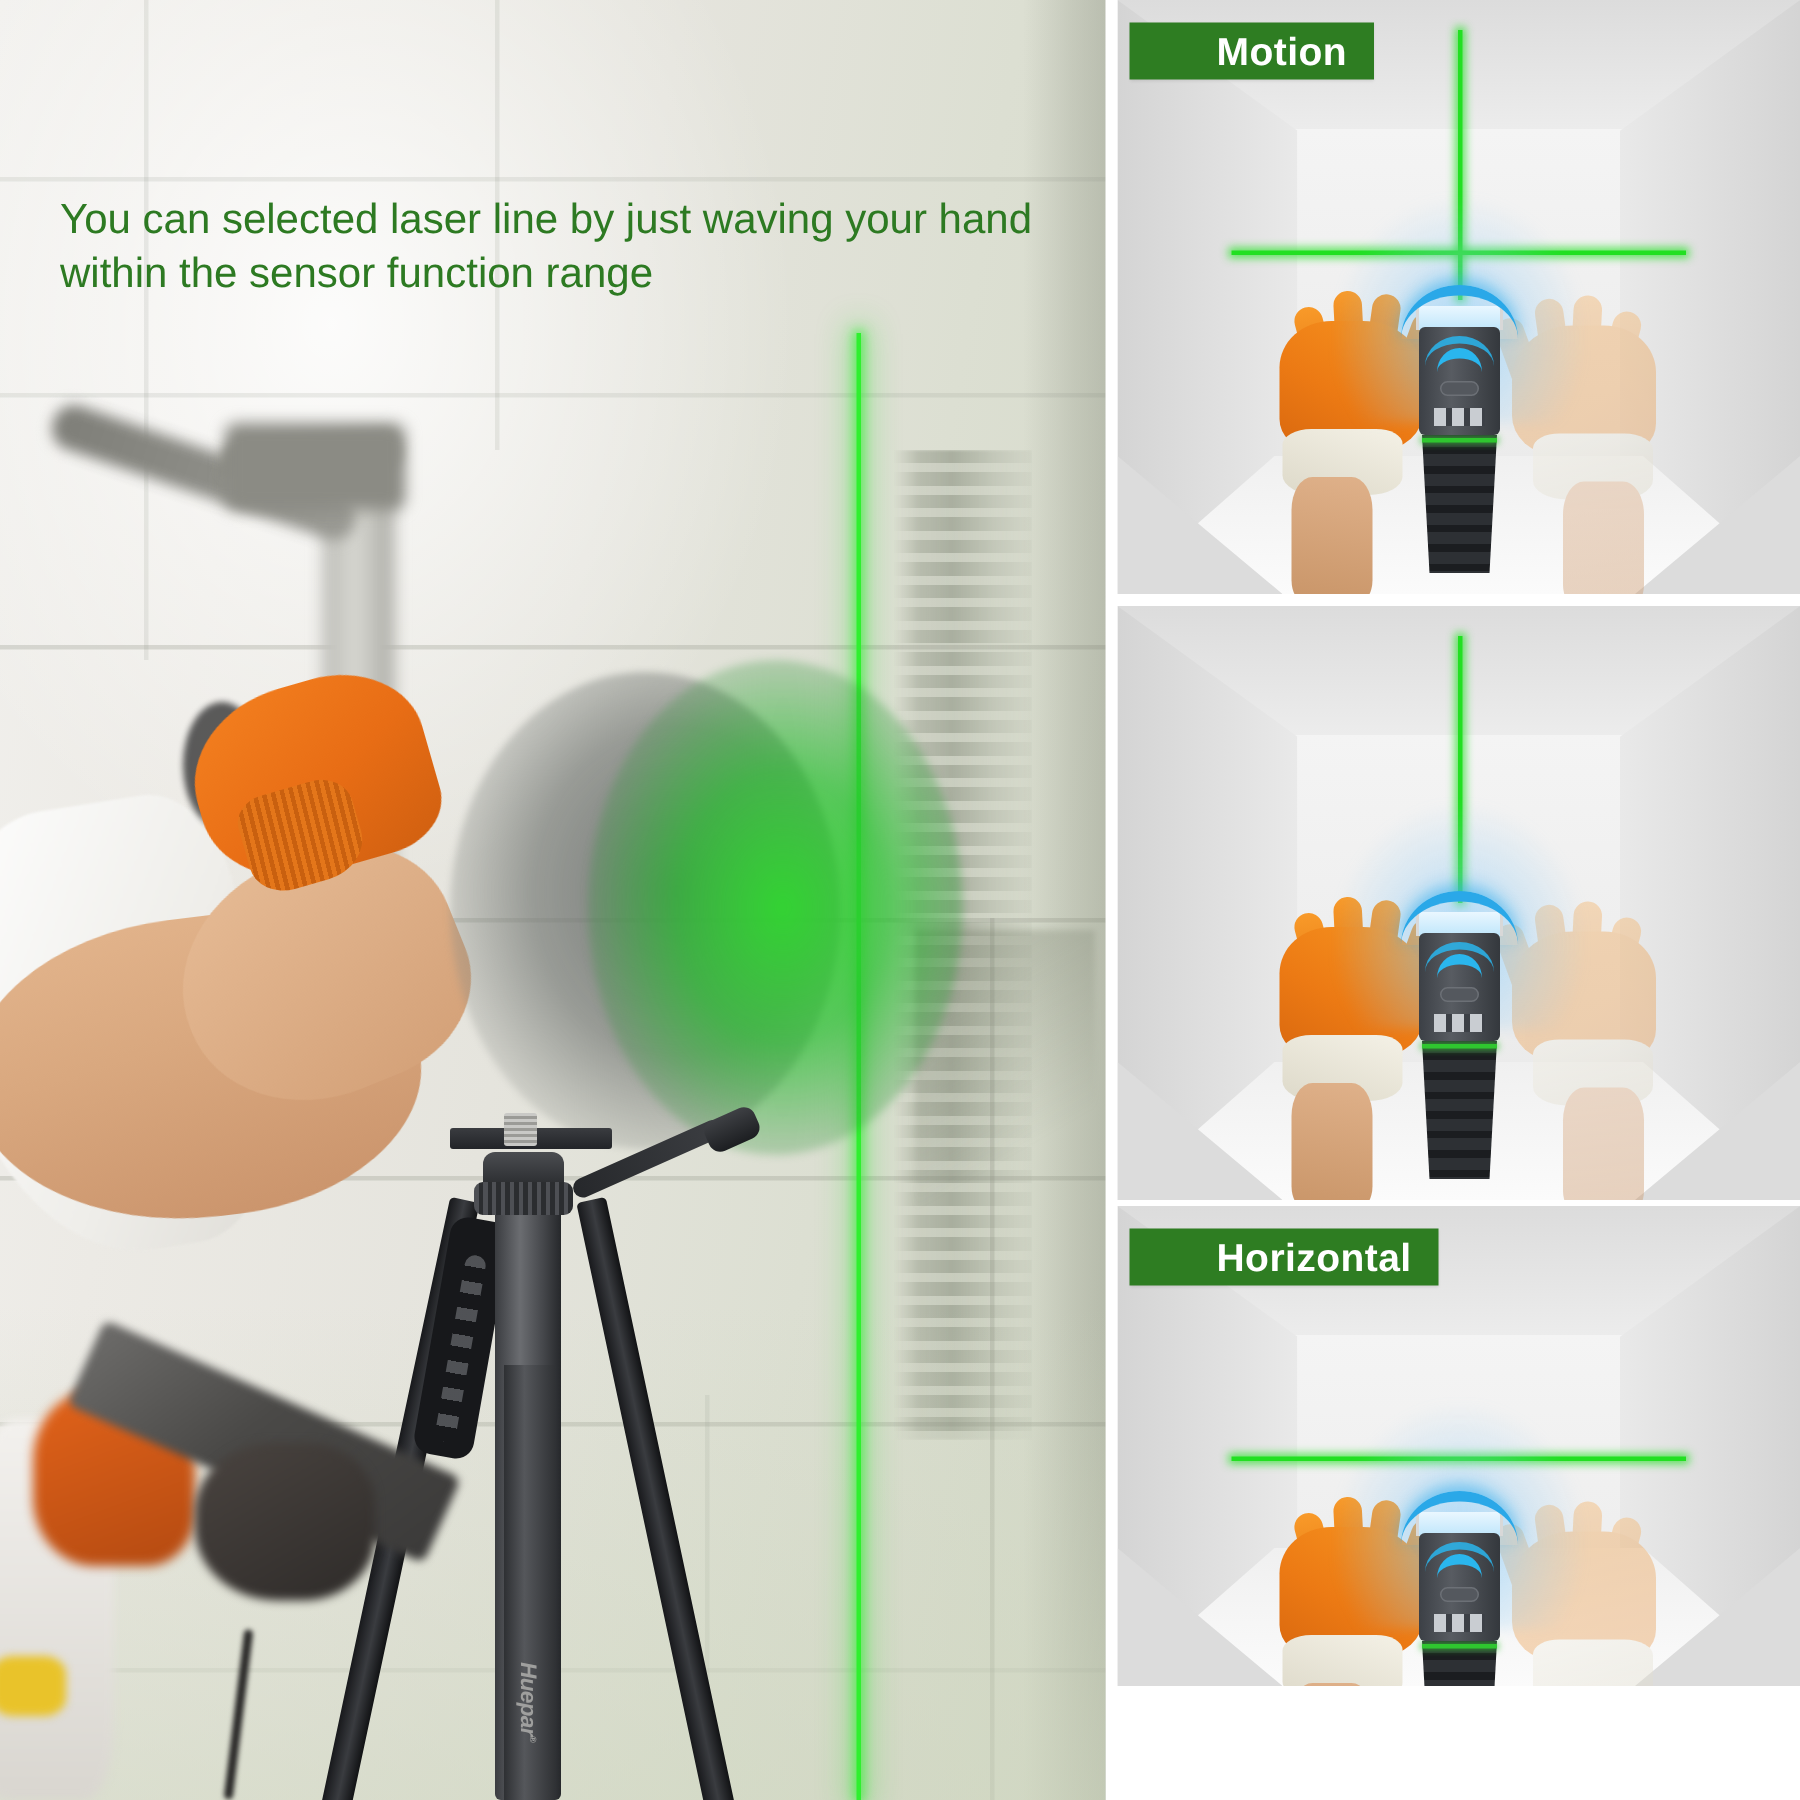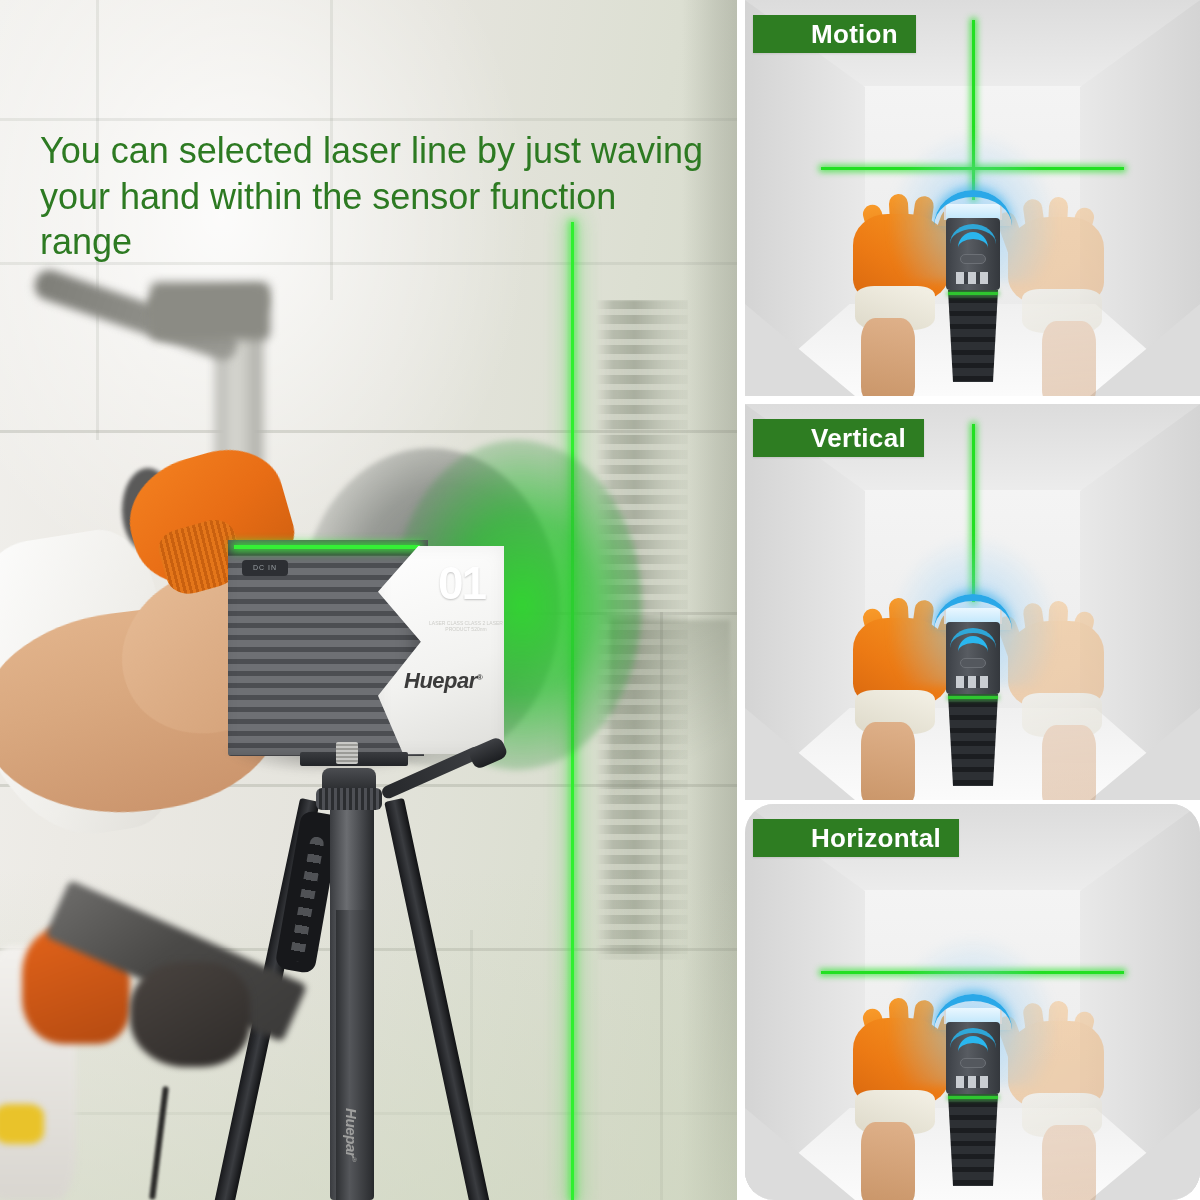--- a/index.html
+++ b/index.html
@@ -285,34 +285,34 @@
   }
 
   
   .title {
     position:absolute; left:38px; top:52px;
     font-size:57px; font-weight:700; letter-spacing:-1.2px;
     line-height:1.05;
   }
   .subtitle {
     position:absolute; left:40px; top:128px; width:670px;
-    font-size:36px; font-weight:400; line-height:1.27;
+    font-size:28px; font-weight:400; line-height:1.27;
   }
 
   
   .panels {
     position:absolute; left:745px; top:0; width:455px; height:1200px;
   }
   .panel {
     position:absolute; left:0; width:455px; height:396px;
     overflow:hidden; background:#f2f2f2;
   }
   .panel.p1 { top:0; }
   .panel.p2 { top:404px; }
-  .panel.p3 { top:804px; height:396px;border-radius:29px; }
+  .panel.p3 { top:804px; height:320px; }
 
   
   .room { position:absolute; inset:0; background:#e3e3e3; }
   .room-ceiling {
     position:absolute; left:0; top:0; width:455px; height:86px;
     background:linear-gradient(180deg,#dcdcdc,#ececec);
     clip-path:polygon(0 0, 100% 0, 77% 100%, 23% 100%);
   }
   .room-left {
     position:absolute; left:0; top:0; width:120px; height:396px;
@@ -484,34 +484,20 @@
     <div class="sleeve"></div>
     <div class="forearm"></div>
     <div class="forearm2"></div>
     <div class="glove-dark"></div>
     <div class="glove-orange"></div>
     <div class="glove-cuff"></div>
 
     <div class="laser-glow-disc2"></div>
     <div class="laser-glow-disc"></div>
 
-    <div class="dev">
-      <div class="dev-shadow"></div>
-      <div class="dev-body"></div>
-      <div class="dev-top-strip"></div>
-      <div class="dev-laserline"></div>
-      <div class="dev-badge">DC IN</div>
-      <div class="dev-white"></div>
-      <div class="dev-01">01</div>
-      <div class="dev-fine">LASER CLASS
-CLASS 2 LASER PRODUCT 520nm</div>
-      <div class="dev-brand">
-        <span>Huepar</span><sup>®</sup>
-      </div>
-    </div>
 
     <div>
       <div class="tri-leg l3"></div>
       <div class="tri-leg l1"></div>
       <div class="tri-leg l2"></div>
       <div class="tri-bracket"></div>
       <div class="tri-holes"></div>
       <div class="tri-column"></div>
       <div class="tri-column2"></div>
       <div class="tri-handle"></div>
@@ -632,21 +618,20 @@
         <div class="pdev-greenline"></div>
         <div class="pdev-cap"></div>
         <div class="pdev-arc"></div>
         <div class="pdev-body"></div>
         <div class="pdev-wifi2"></div>
         <div class="pdev-wifi"></div>
         <div class="pdev-oval"></div>
         <div class="pdev-keys"></div>
       </div>
 
-      <div class="badge b2" style="background:#2e7d22;">Vertical</div>
     </div>
 
     <div class="panel p3">
       <div class="room">
         <div class="room-ceiling"></div>
         <div class="room-back"></div>
         <div class="room-left"></div>
         <div class="room-right"></div>
         <div class="room-floor"></div>
         <div class="room-floor-l"></div>

